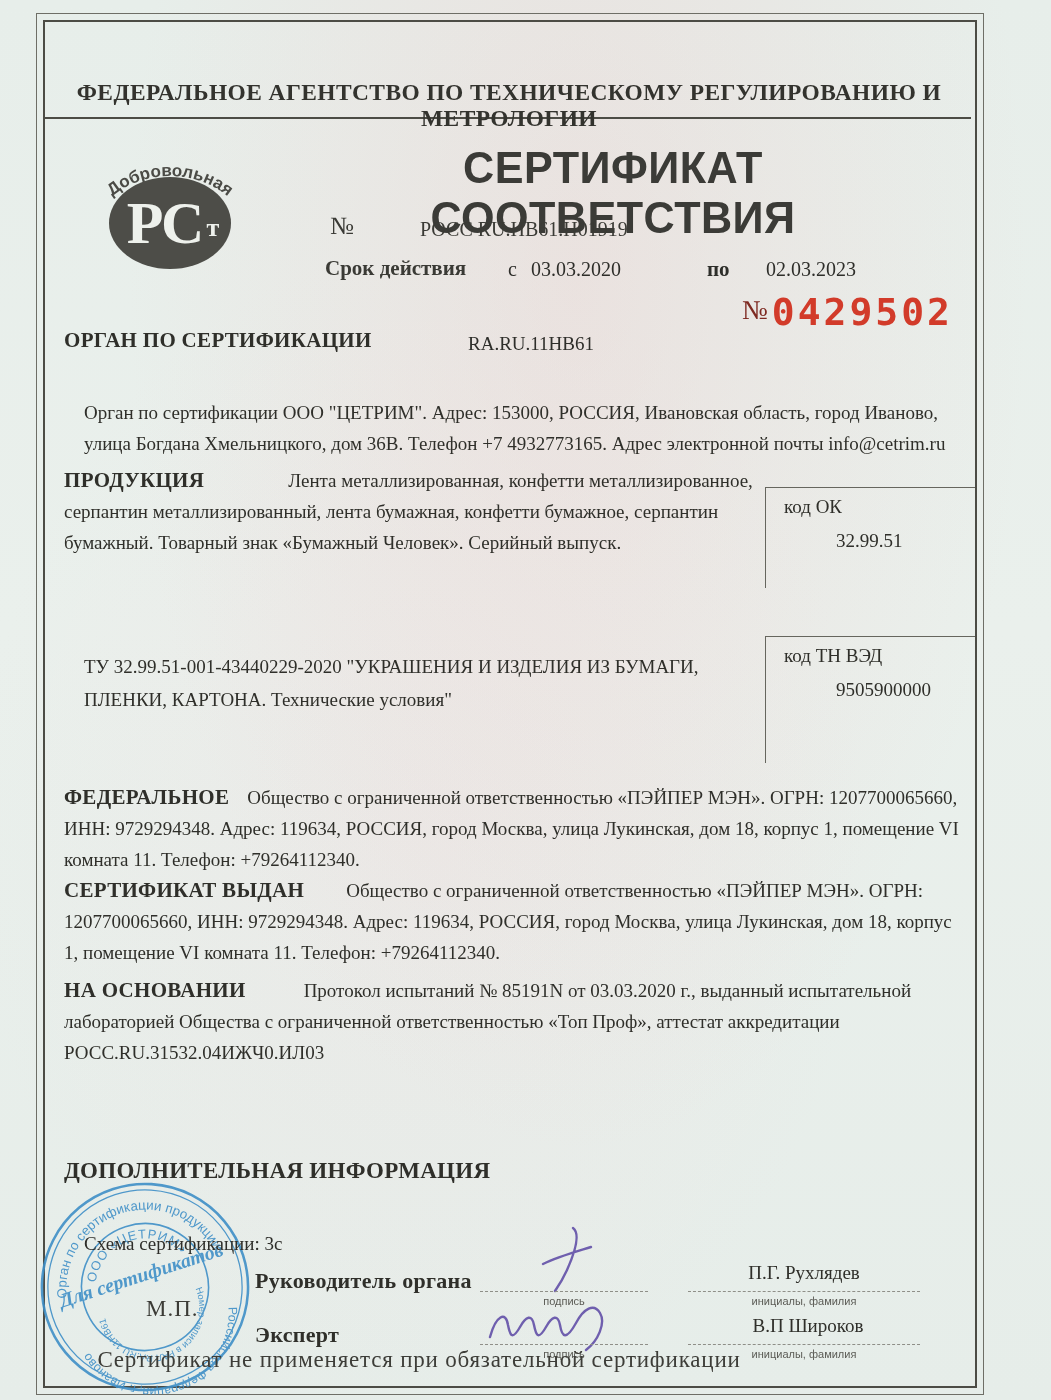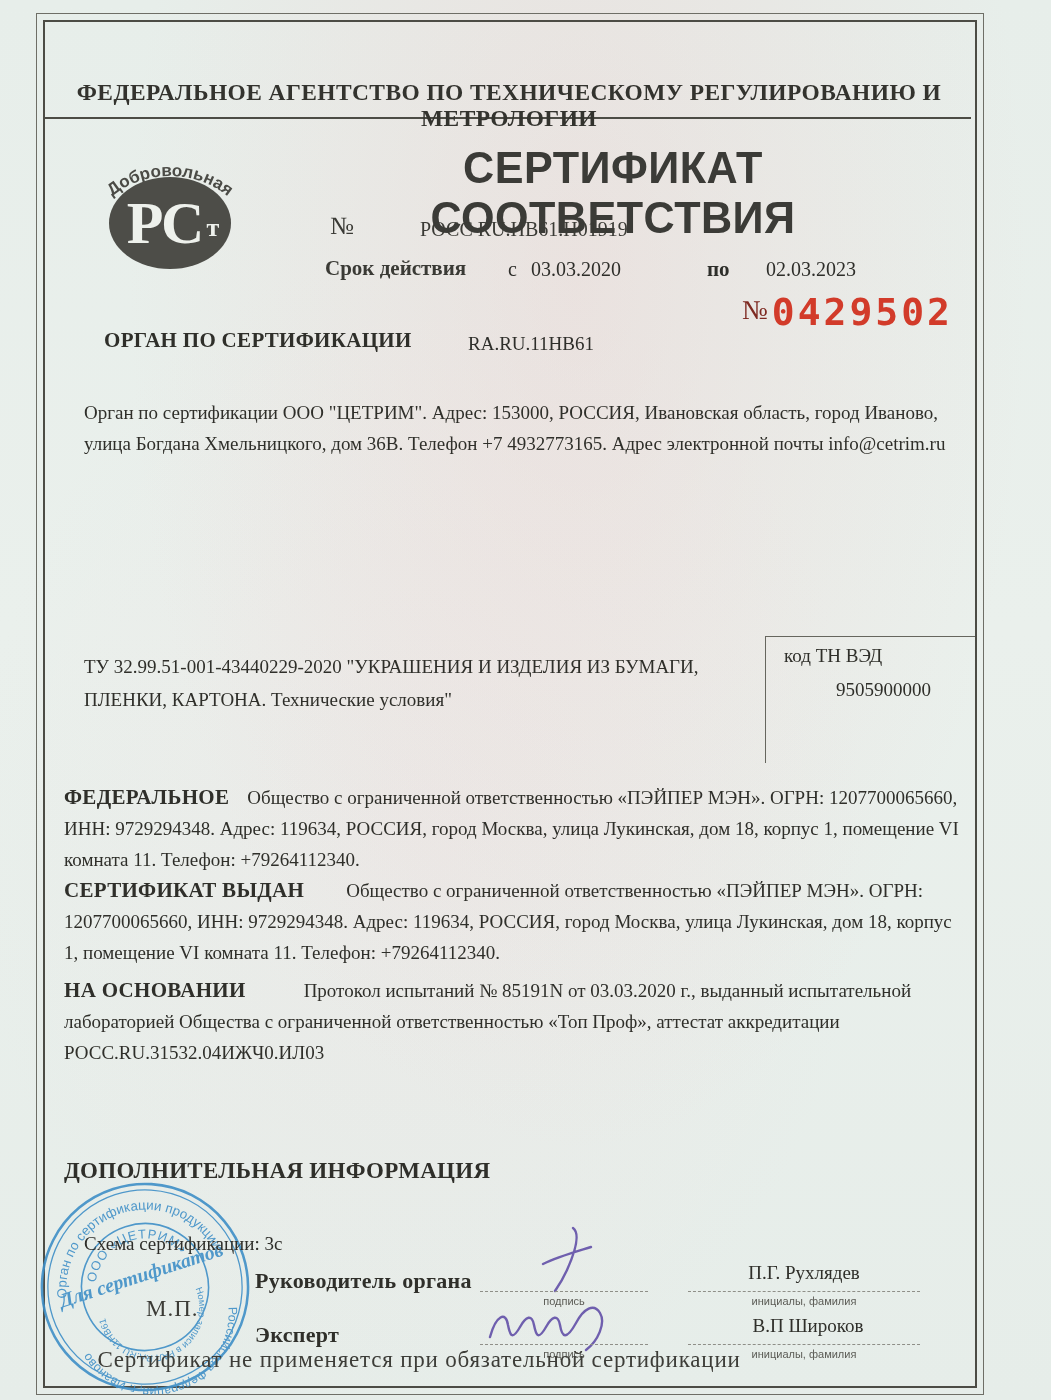--- a/index.html
+++ b/index.html
@@ -28,21 +28,21 @@
   .v-from-pre{position:absolute; left:508px; top:258px; font-size:20px;}
   .v-from{position:absolute; left:531px; top:258px; font-size:20px;}
   .v-to-pre{position:absolute; left:707px; top:257px; font-size:21px; font-weight:bold;}
   .v-to{position:absolute; left:766px; top:258px; font-size:20px;}
   .form-no{position:absolute; left:742px; top:290px;}
   .form-no .nsign{font-size:27px; color:#7e2a22; vertical-align:6px;}
   .form-no .digits{font-family:"DejaVu Sans Mono", monospace; font-weight:bold; font-size:38px;
     color:#d23b2a; letter-spacing:3px; margin-left:0;}
   .sec-label{font-weight:bold; font-size:21px; color:#2f2f2a; letter-spacing:0.3px;}
   .body-text{font-size:19px; color:#2f2f2a; line-height:1.62;}
-  .organ-label{position:absolute; left:64px; top:328px;margin-left:40px;}
+  .organ-label{position:absolute; left:64px; top:328px;}
   .organ-code{position:absolute; left:468px; top:333px; font-size:19px;}
   .organ-text{position:absolute; left:84px; top:398px; width:872px;}
   .prod-block{position:absolute; left:64px; top:466px; width:708px;}
   .prod-block .sec-label{margin-right:84px;}
   .code-box{position:absolute; border-top:1.5px solid #66665e; border-left:1.5px solid #66665e;
     font-size:19px; color:#2f2f2a;}
   .code-box .cb-label{position:absolute; left:18px; top:8px;}
   .code-box .cb-value{position:absolute; left:70px; top:42px;}
   .box-ok{left:765px; top:487px; width:209px; height:100px;}
   .box-tnved{left:765px; top:636px; width:209px; height:126px;}
@@ -122,20 +122,27 @@
 
   <div class="form-no">
     <span class="nsign">№</span>
     <span class="digits">0429502</span>
   </div>
 
   <div class="sec-label organ-label">ОРГАН ПО СЕРТИФИКАЦИИ</div>
   <div class="organ-code">RA.RU.11HB61</div>
   <div class="body-text organ-text">Орган по сертификации ООО "ЦЕТРИМ". Адрес: 153000, РОССИЯ, Ивановская область, город Иваново, улица Богдана Хмельницкого, дом 36В. Телефон +7 4932773165. Адрес электронной почты info@cetrim.ru</div>
 
+  <div class="prod-block">
+    <span class="sec-label">ПРОДУКЦИЯ</span><span class="body-text">Лента металлизированная, конфетти металлизированное, серпантин металлизированный, лента бумажная, конфетти бумажное, серпантин бумажный. Товарный знак «Бумажный Человек». Серийный выпуск.</span>
+  </div>
+  <div class="code-box box-ok">
+    <span class="cb-label">код ОК</span>
+    <span class="cb-value">32.99.51</span>
+  </div>
 
   <div class="body-text comp-text">ТУ 32.99.51-001-43440229-2020  "УКРАШЕНИЯ И ИЗДЕЛИЯ ИЗ БУМАГИ, ПЛЕНКИ, КАРТОНА. Технические условия"</div>
   <div class="code-box box-tnved">
     <span class="cb-label">код ТН ВЭД</span>
     <span class="cb-value">9505900000</span>
   </div>
 
   <div class="manuf-block body-text">
     <span class="sec-label">ФЕДЕРАЛЬНОЕ</span><span>Общество с ограниченной ответственностью «ПЭЙПЕР МЭН». ОГРН: 1207700065660, ИНН: 9729294348. Адрес: 119634, РОССИЯ, город Москва, улица Лукинская, дом 18, корпус 1, помещение VI комната 11. Телефон: +79264112340.</span>
   </div>

